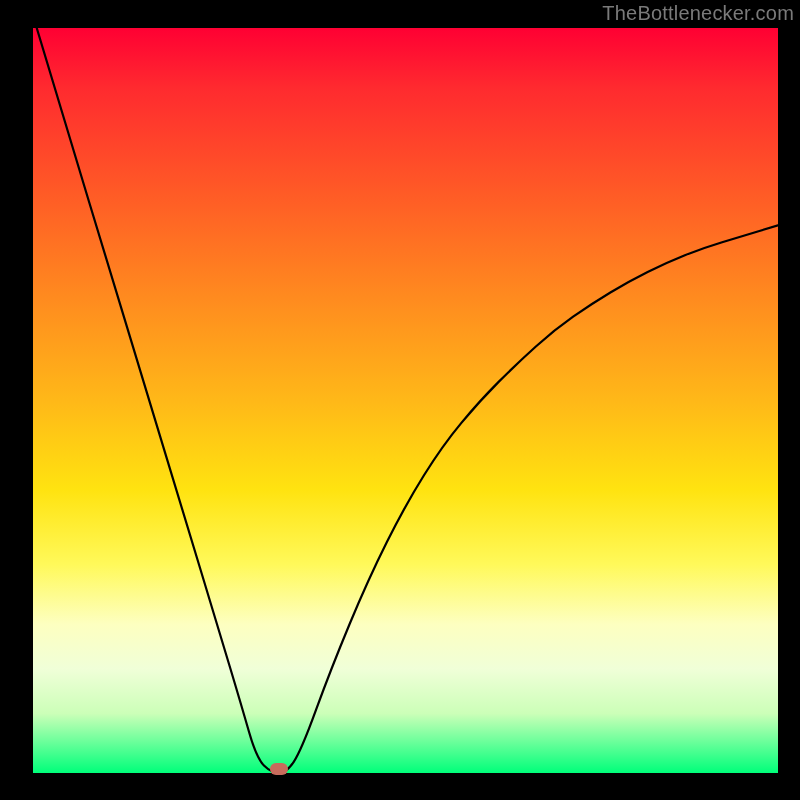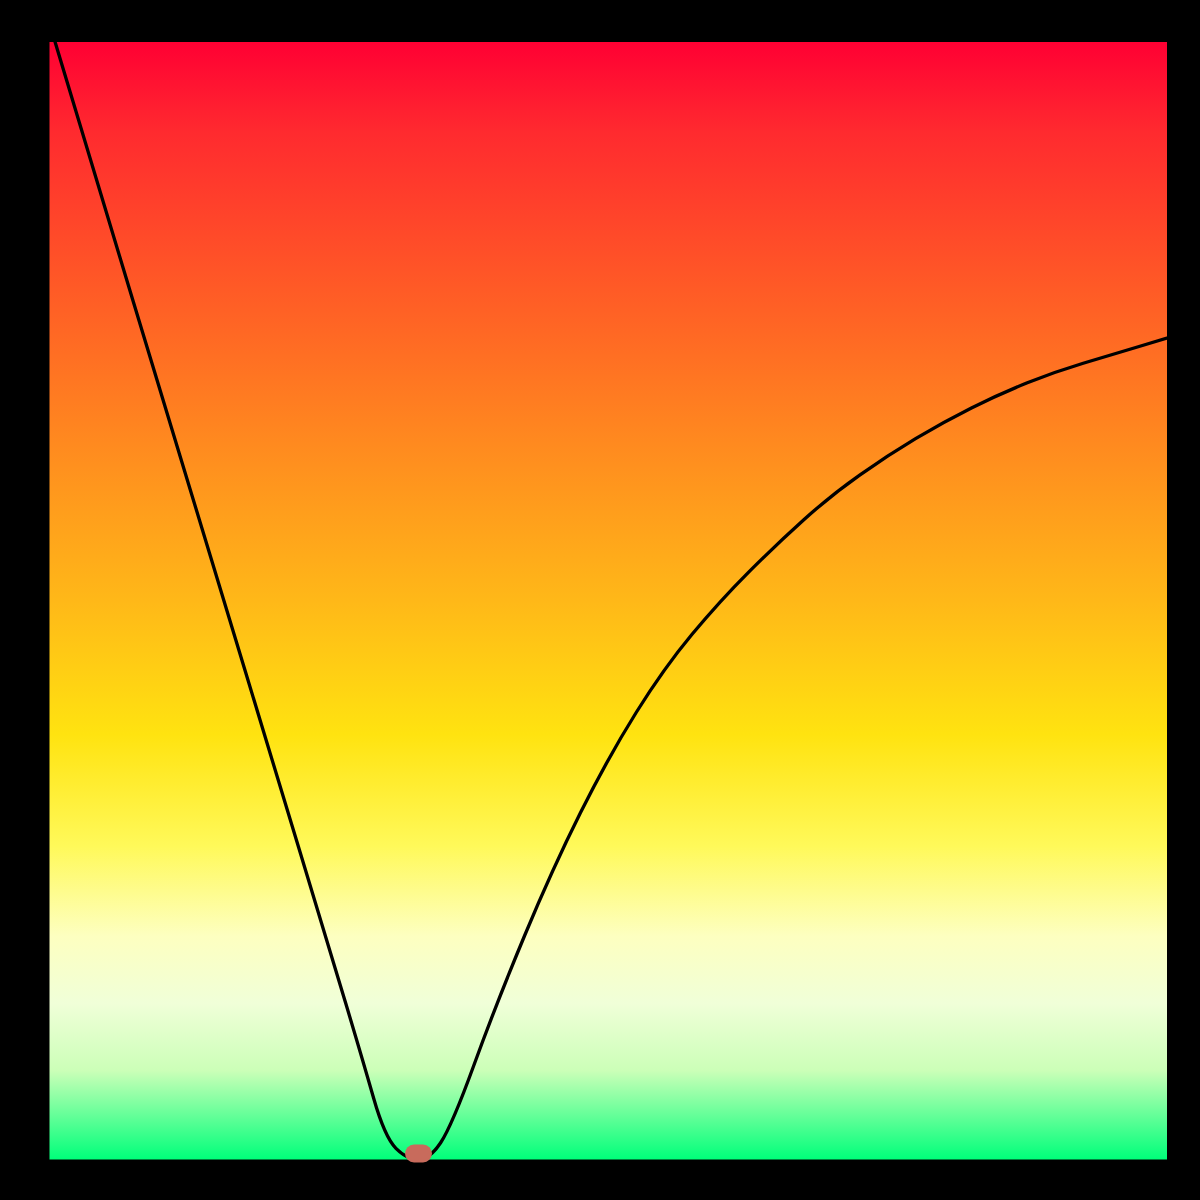--- a/index.html
+++ b/index.html
@@ -64,14 +64,15 @@
 
 <div class="frame">
 
   <div class="plot" id="plot" style="left: 33px; top: 28px; width: 745px; height: 745px;">
     <svg class="curve" id="curve-svg" width="745" height="745" viewBox="0 0 745 745">
         <path d="M 3.73 0.00 Q 37.25 111.75 55.88 173.21 Q 74.50 234.67 93.13 296.14 Q 111.75 357.60 130.38 419.06 Q 149.00 480.53 167.63 541.99 Q 186.25 603.45 197.43 640.70 Q 208.60 677.95 216.05 704.03 Q 223.50 730.10 230.95 737.55 Q 238.40 745.00 245.85 745.00 Q 253.30 745.00 260.75 733.83 Q 268.20 722.65 283.10 681.67 Q 298.00 640.70 316.63 596.00 Q 335.25 551.30 353.88 514.05 Q 372.50 476.80 391.13 447.00 Q 409.75 417.20 428.38 394.85 Q 447.00 372.50 465.63 353.88 Q 484.25 335.25 502.88 318.49 Q 521.50 301.73 540.13 288.69 Q 558.75 275.65 577.38 264.47 Q 596.00 253.30 614.63 243.99 Q 633.25 234.67 651.88 227.22 Q 670.50 219.77 689.13 214.19 Q 707.75 208.60 726.38 203.01 T 745.00 197.42" fill="none" stroke="#000000" stroke-width="2.2" stroke-linecap="round" stroke-linejoin="round"></path>
       </svg>
     <div class="marker" id="marker" style="left: 245.85px; top: 741.275px; background: rgb(200, 107, 92);"></div>
   </div>
 
+  <div class="attribution">TheBottlenecker.com</div>
 
 </div>
 
 </body></html>

